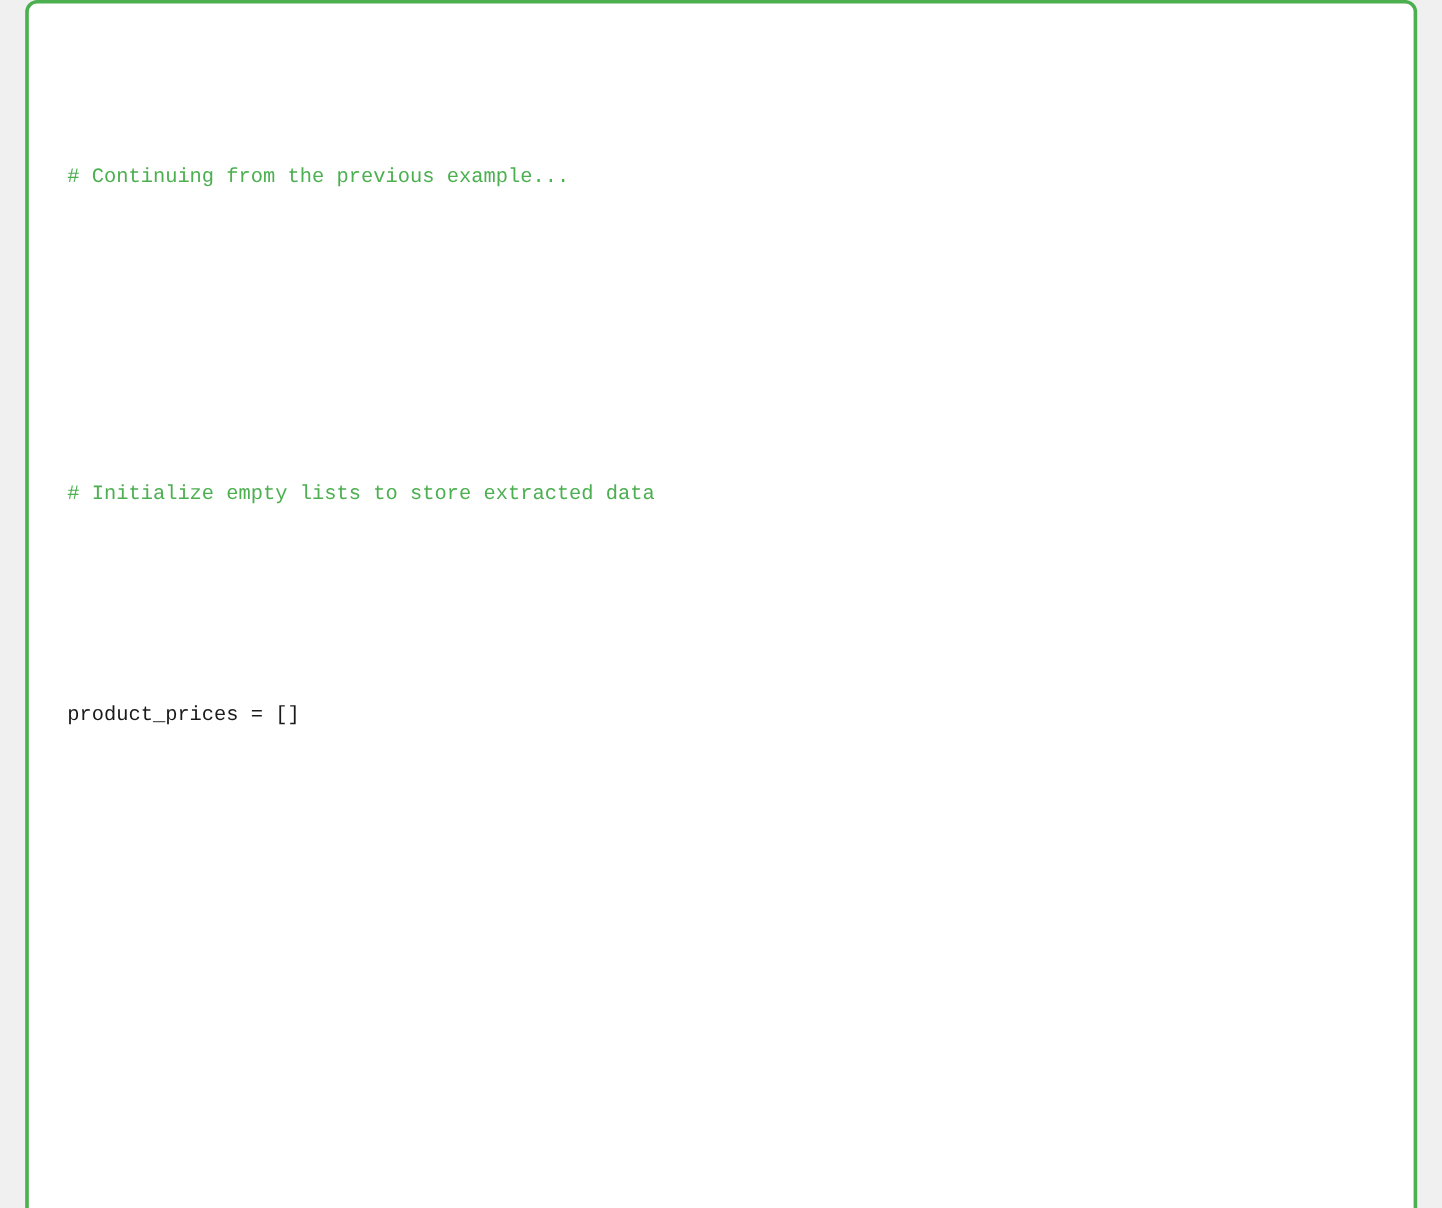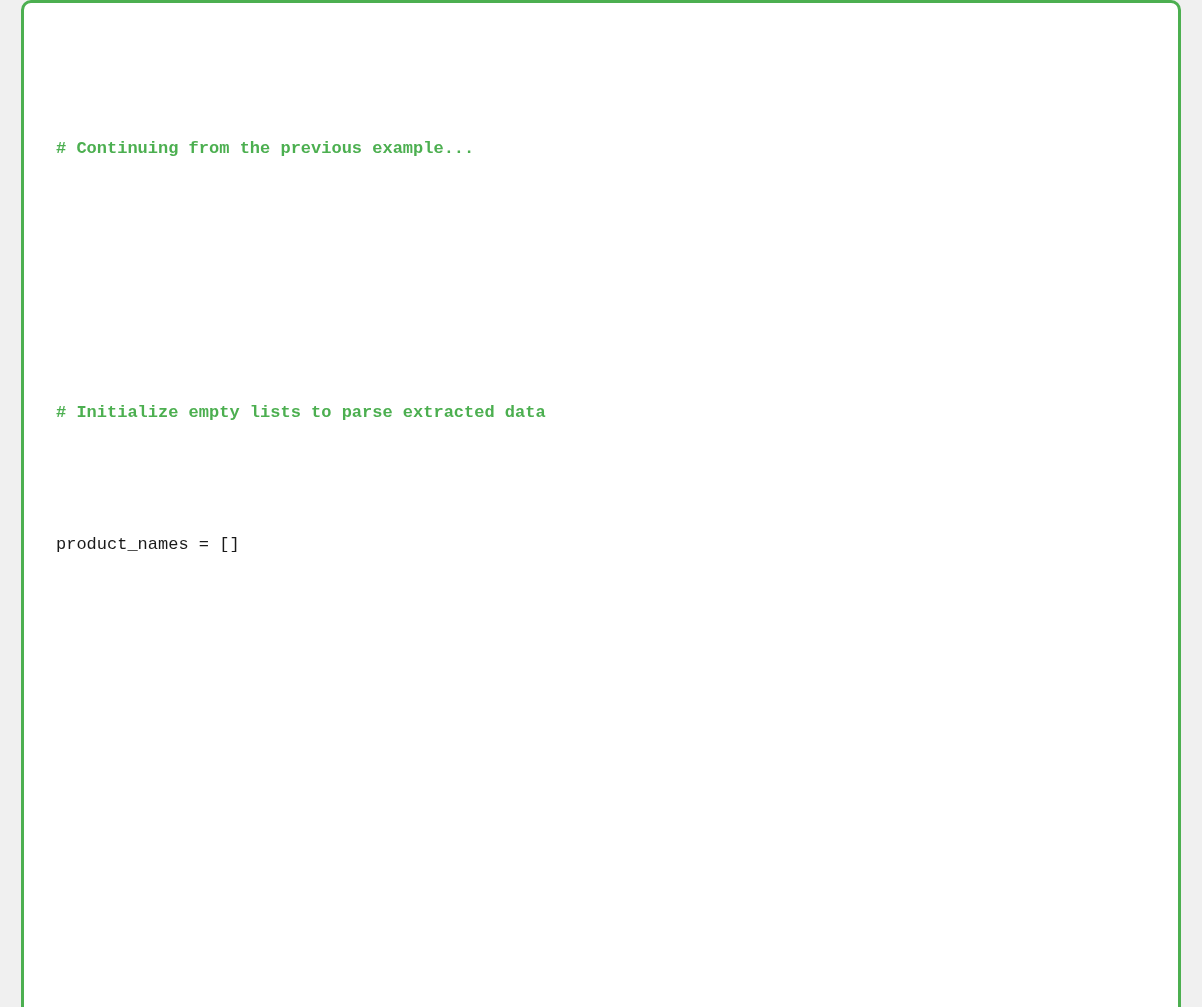--- a/index.html
+++ b/index.html
@@ -33,47 +33,47 @@
       line-height: 1.55;
       white-space: pre-wrap;
       word-break: break-word;
     }
 
     .line {
       display: block;
       min-height: 1.55em;
     }
 
-    .comment { color: #4caf50; font-family: 'Courier New', Courier, monospace; font-weight: bold; }
+    .comment { color: #4caf50; font-family: 'Courier New', Courier, monospace; }
     .normal  { color: #1a1a1a; font-family: 'Courier New', Courier, monospace; }
 
     .empty-line {
       display: block;
       height: 1.55em;
     }
   </style>
 </head>
 <body>
 
 <div class="code-container">
   <div class="code-block">
 
     
     <span class="line"><span class="comment"># Continuing from the previous example...</span></span>
 
     
     <span class="empty-line"></span>
 
     
-    <span class="line"><span class="comment"># Initialize empty lists to parse extracted data</span></span>
+    <span class="line"><span class="comment"># Initialize empty lists to store extracted data</span></span>
 
     
-    <span class="line"><span class="normal">product_names = []</span></span>
 
     
+    <span class="line"><span class="normal">product_prices = []</span></span>
 
     
     <span class="empty-line"></span>
 
     
 
     
     
     
 

